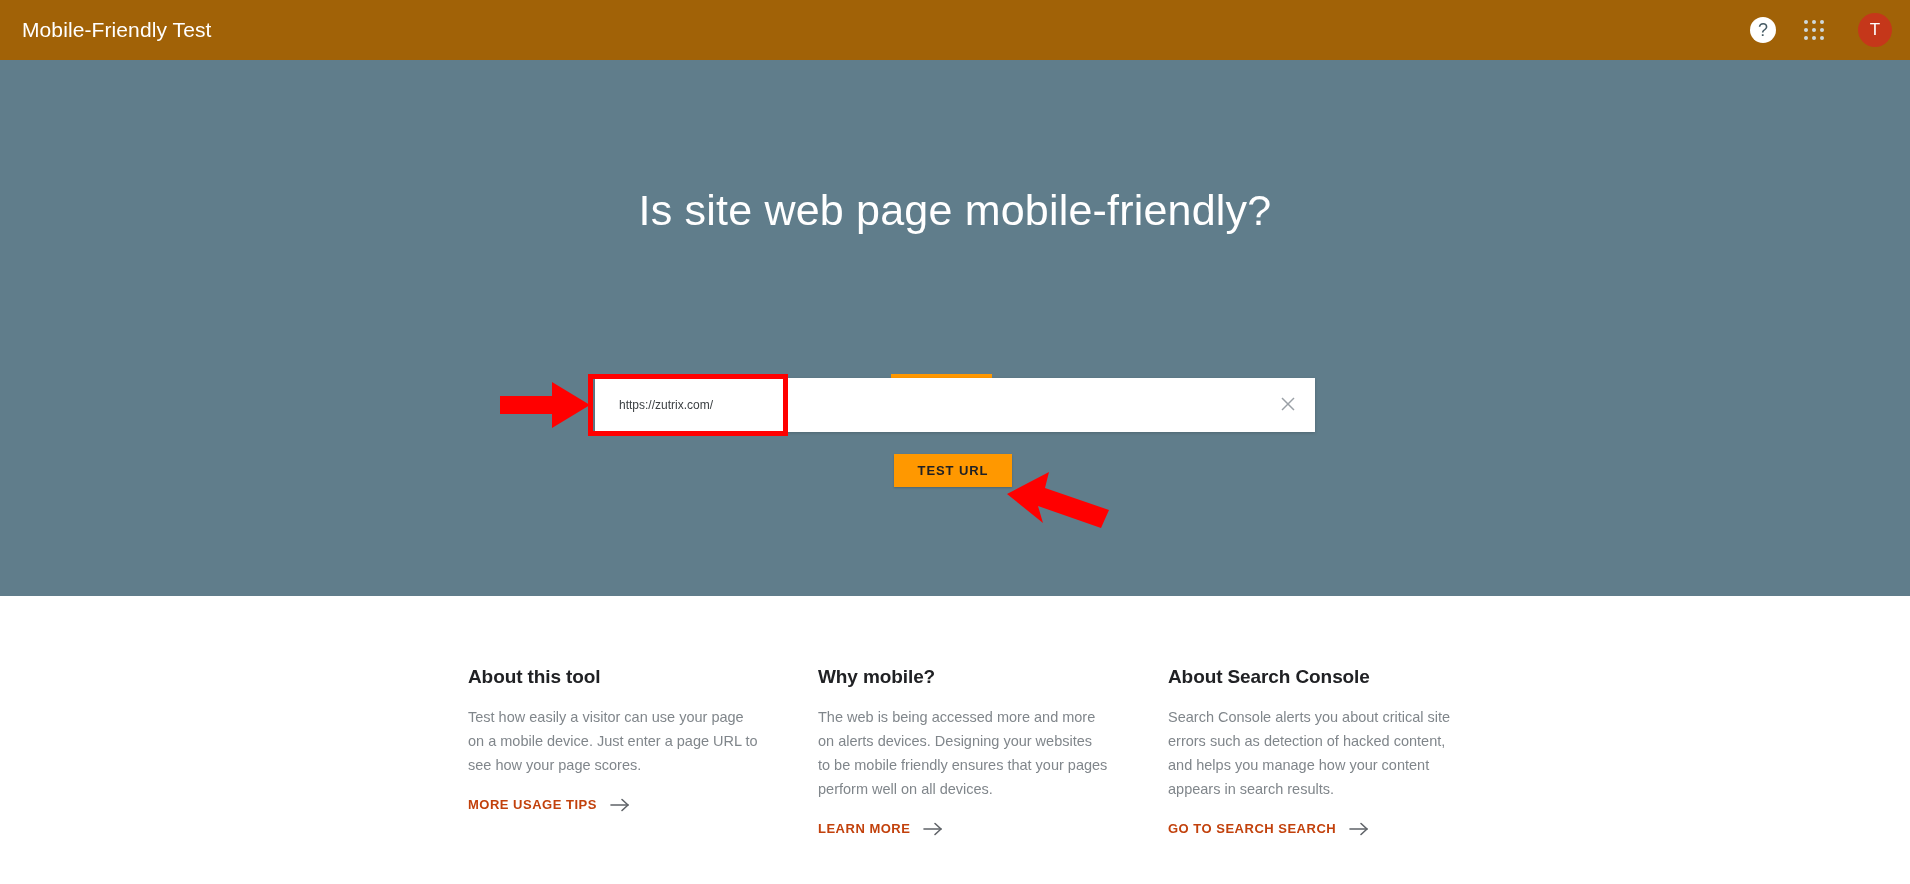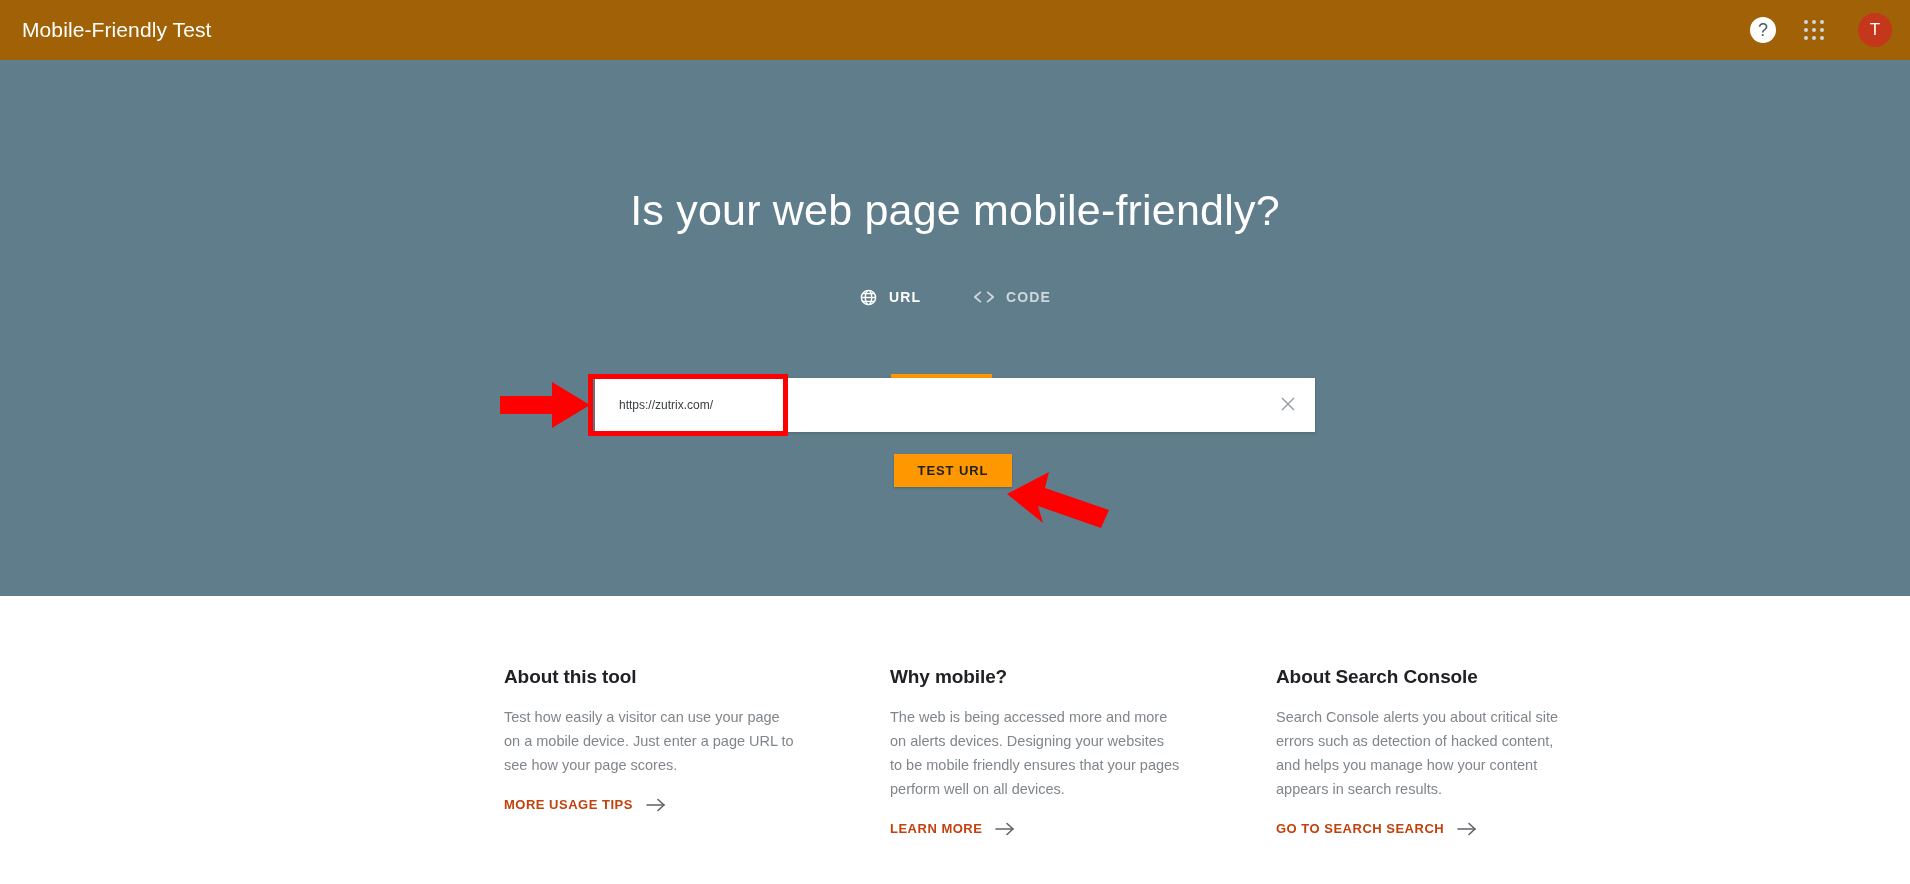--- a/index.html
+++ b/index.html
@@ -226,21 +226,21 @@
     height: 288px;
     background: #ffffff;
   }
   .info-cols {
     position: absolute;
     top: 70px;
     left: 468px;
     display: flex;
     gap: 0;
   }
-  .info-col { width: 350px; padding-right: 60px; margin-left: 36px; }
+  .info-col { width: 350px; padding-right: 60px; }
   .info-col h3 {
     font-size: 19px;
     font-weight: 700;
     color: #202124;
     margin-bottom: 17px;
     letter-spacing: -.1px;
   }
   .info-col p {
     font-size: 14.5px;
     line-height: 24px;
@@ -277,45 +277,22 @@
         <i></i>
         <i></i>
         <i></i>
     </div>
     <div class="avatar">T</div>
   </div>
 </div>
 
 <div class="hero">
 
-  <div class="hero-heading">Is your web page mobile-friendly?</div>
-
-  <div class="tabs">
-    <div class="tab active">
-      <span>
-        <svg width="19" height="19" viewBox="0 0 24 24" fill="none" stroke="#ffffff" stroke-width="1.8">
-          <circle cx="12" cy="12" r="9"></circle>
-          <ellipse cx="12" cy="12" rx="4" ry="9"></ellipse>
-          <line x1="3" y1="12" x2="21" y2="12"></line>
-          <line x1="4.6" y1="7" x2="19.4" y2="7"></line>
-          <line x1="4.6" y1="17" x2="19.4" y2="17"></line>
-        </svg>
-      </span>
-      <span>URL</span>
-    </div>
-    <div class="tab">
-      <span>
-        <svg width="22" height="16" viewBox="0 0 24 16" fill="none" stroke="#cfd8dc" stroke-width="2" stroke-linecap="round" stroke-linejoin="round">
-          <polyline points="8,3 2,8 8,13"></polyline>
-          <polyline points="16,3 22,8 16,13"></polyline>
-        </svg>
-      </span>
-      <span>CODE</span>
-    </div>
-  </div>
+  <div class="hero-heading">Is site web page mobile-friendly?</div>
+
 
   <div class="search-wrap">
     <div class="tab-underline"></div>
     <div class="search-box">
       <input class="url-input" type="text" value="https://zutrix.com/" style="">
       <button class="clear-btn">
         <span>
           <svg width="20" height="20" viewBox="0 0 20 20" fill="none" stroke="#9aa0a6" stroke-width="1.5">
             <line x1="4" y1="4" x2="16" y2="16"></line>
             <line x1="16" y1="4" x2="4" y2="16"></line>

